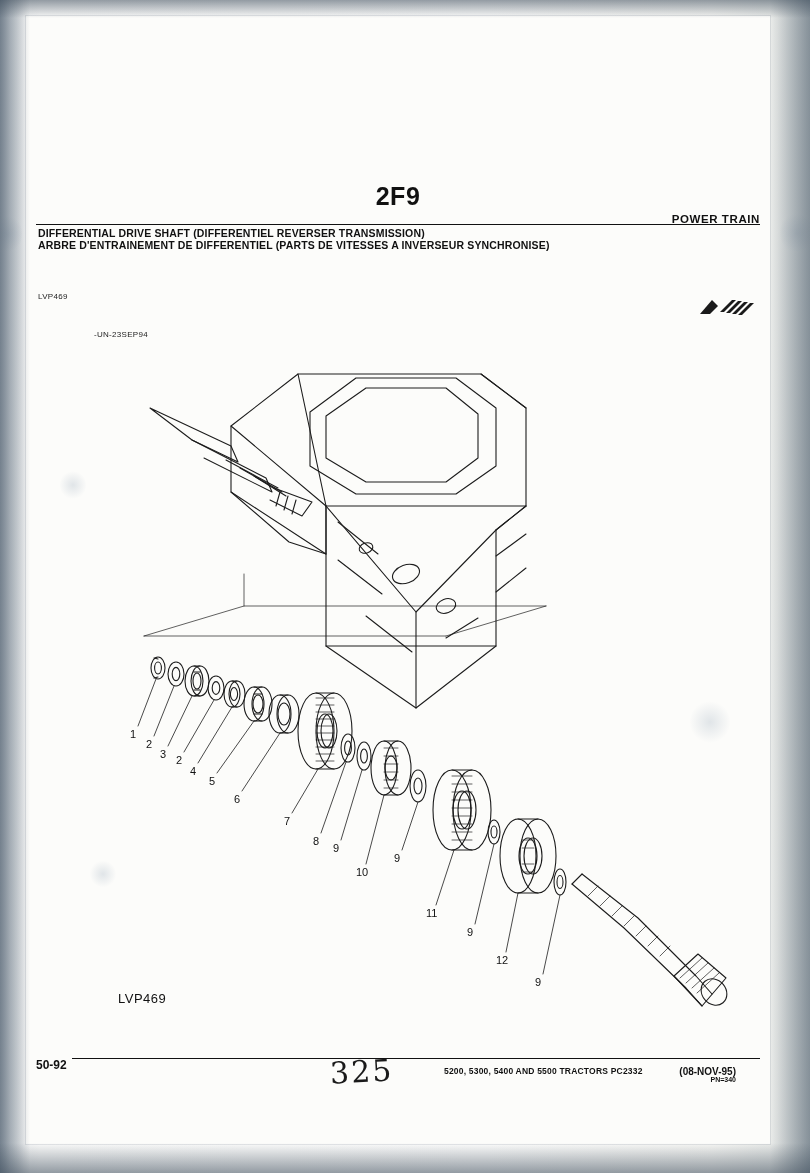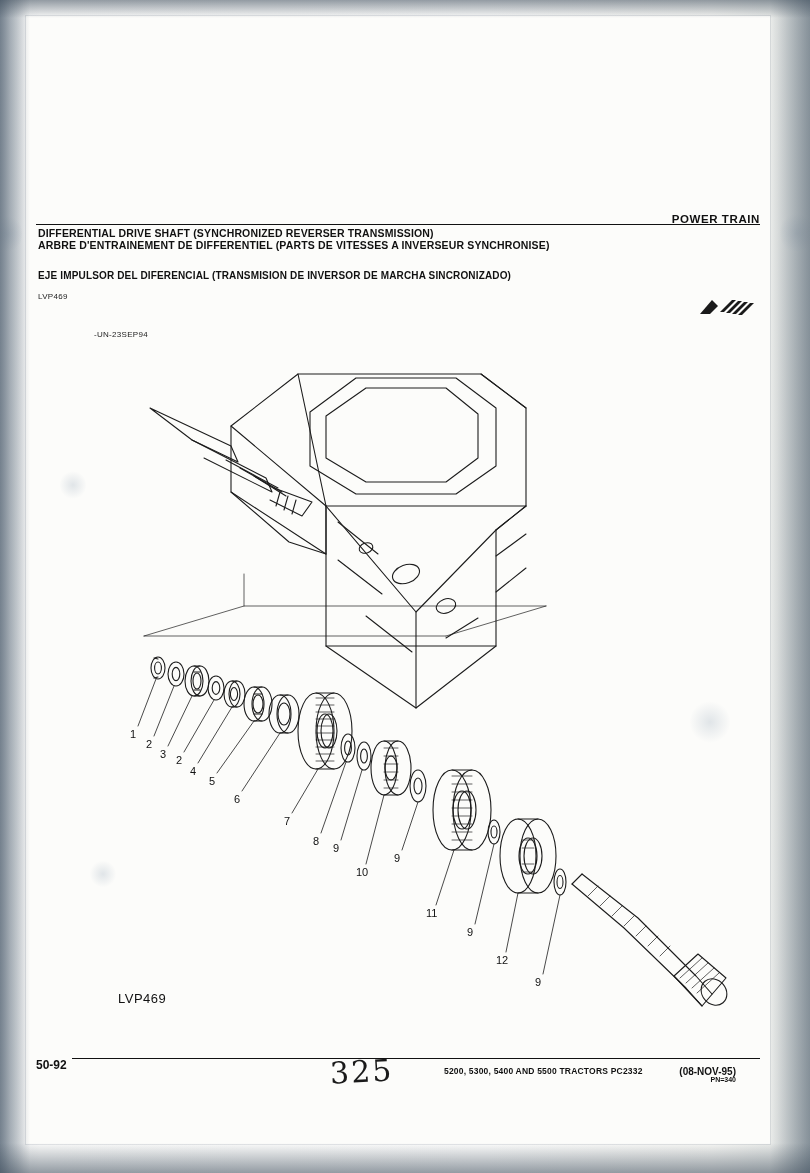--- a/index.html
+++ b/index.html
@@ -207,28 +207,28 @@
     fill: #111;
   }
 </style>
 </head>
 <body>
 
 <div class="page">
 
   <div class="sheet">
 
+    <div class="fig-no">2F9</div>
 
     <div class="power-train">POWER TRAIN</div>
 
     <div class="rule-top"></div>
 
-    <div class="title-en">DIFFERENTIAL DRIVE SHAFT (SYNCHRONIZED REVERSER TRANSMISSION)</div>
+    <div class="title-en">DIFFERENTIAL DRIVE SHAFT (DIFFERENTIEL REVERSER TRANSMISSION)</div>
     <div class="title-fr">ARBRE D'ENTRAINEMENT DE DIFFERENTIEL (PARTS DE VITESSES A INVERSEUR SYNCHRONISE)</div>
-    <div class="title-es">EJE IMPULSOR DEL DIFERENCIAL (TRANSMISION DE INVERSOR DE MARCHA SINCRONIZADO)</div>
 
     <div class="code-left">LVP469</div>
     <div class="code-right">-UN-23SEP94</div>
 
     <div class="jd-logo">
       <svg viewBox="0 0 56 22" width="56" height="22">
         <path d="M2,16 L14,2 L20,8 L12,16 Z" fill="#1a1a1a"></path>
         <g fill="#1a1a1a">
           <path d="M22,14 L34,2 L38,2 L26,14 Z"></path>
           <path d="M28,15 L40,3 L44,3 L32,15 Z"></path>

